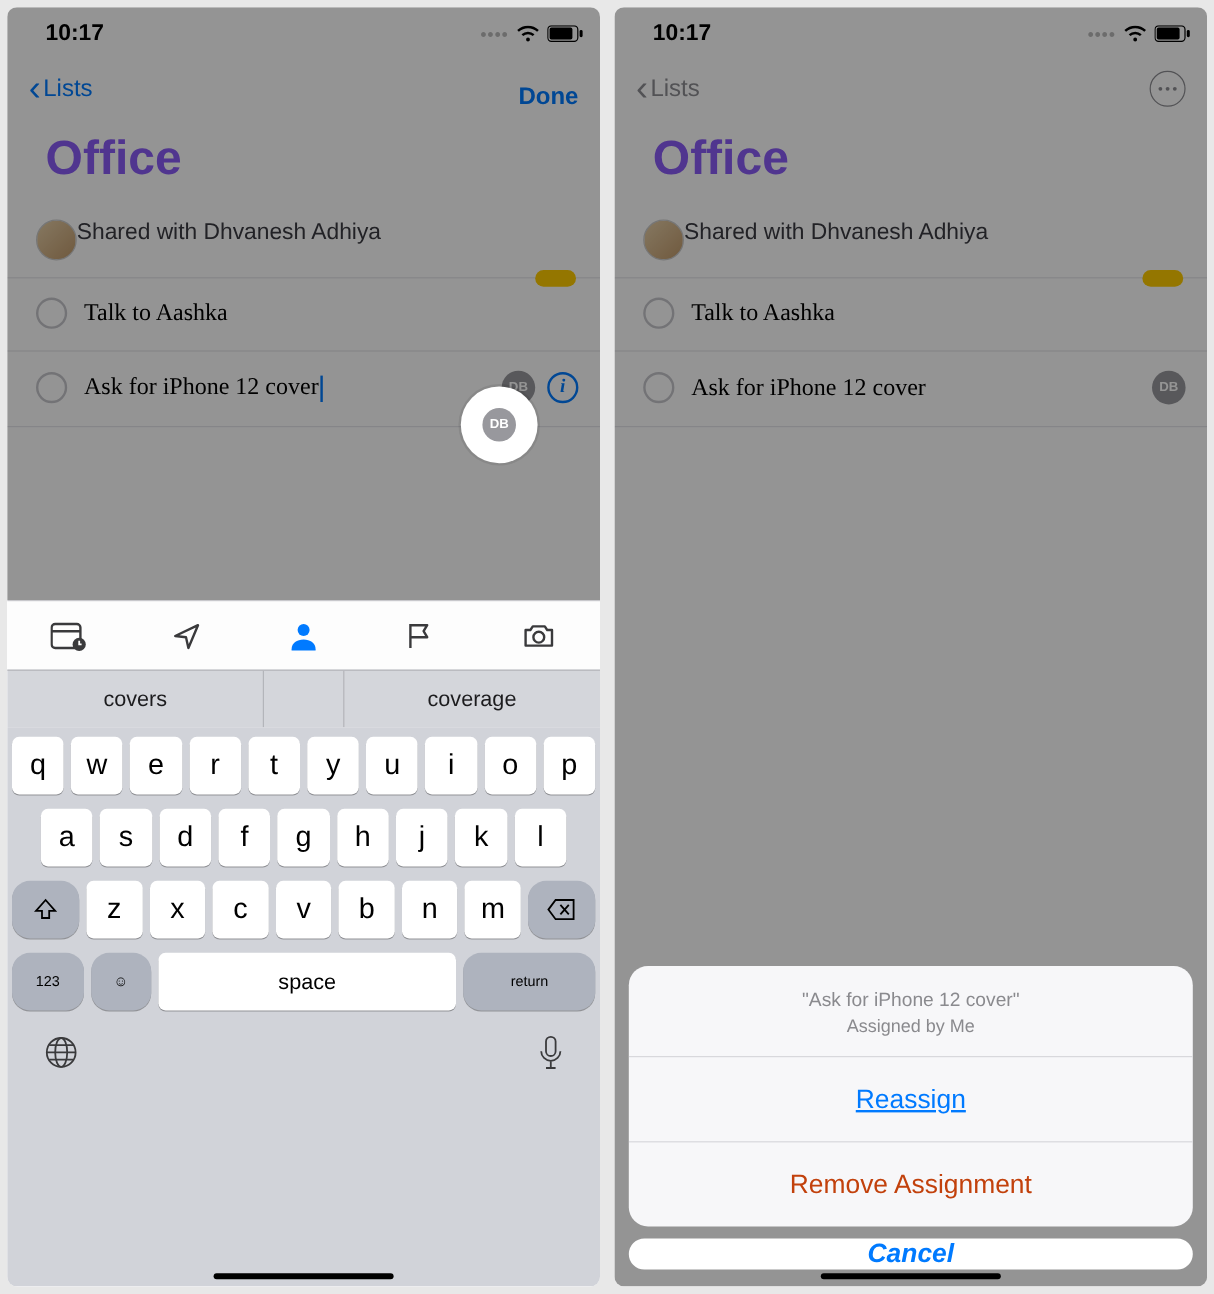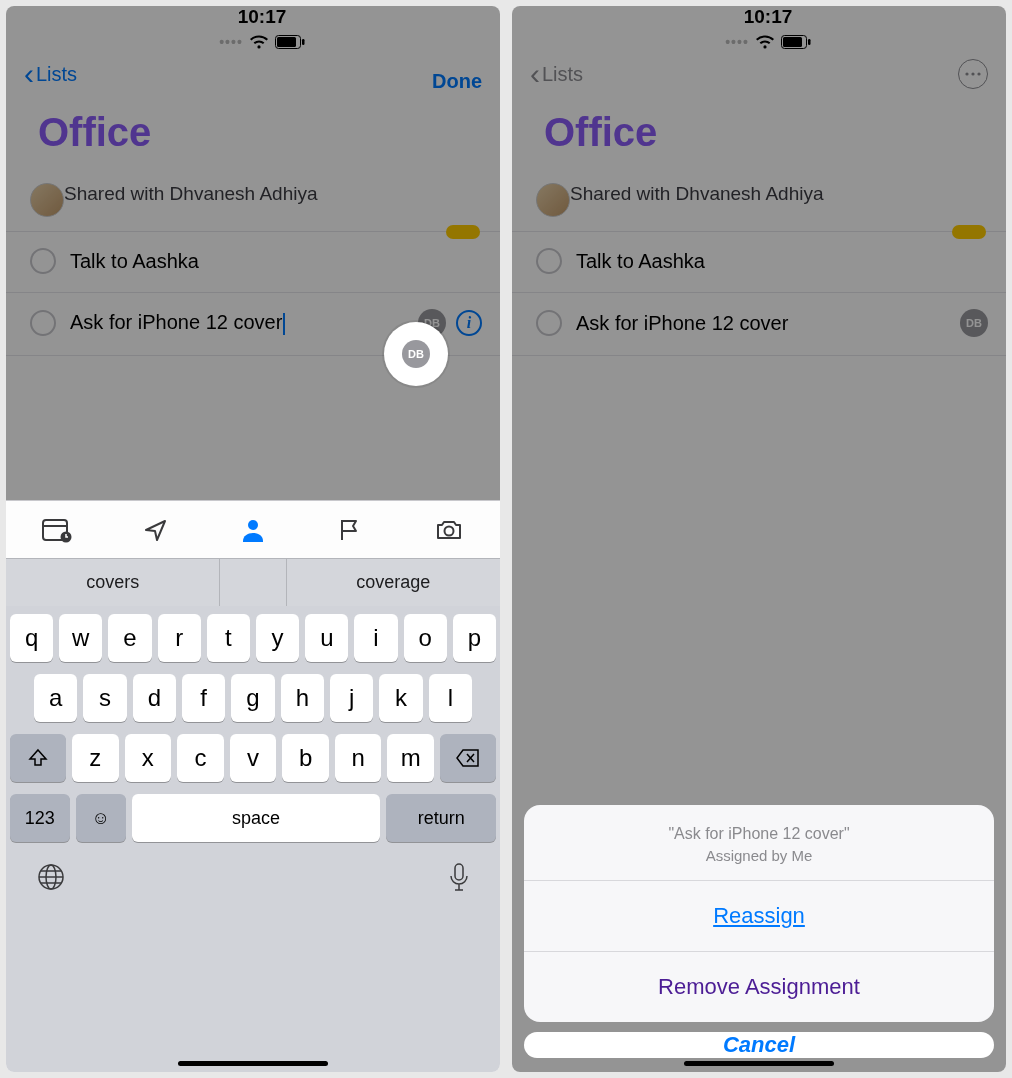--- a/index.html
+++ b/index.html
@@ -31,21 +31,20 @@
   z-index: 10;
 }
 .status-bar {
   height: 44px;
   display: flex;
   justify-content: space-between;
   align-items: center;
   padding: 0 14px 0 32px;
   font-size: 19px;
   font-weight: 600;
-  flex-direction: column;
 }
 .status-right { display: flex; align-items: center; gap: 6px; }
 .status-dots { color: #bbb; letter-spacing: 1px; font-size: 14px; font-weight: 700;}
 .wifi-icon, .battery-icon { display: inline-flex; }
 .nav-bar {
   height: 48px;
   display: flex;
   align-items: center;
   justify-content: space-between;
   padding: 0 18px;
@@ -80,21 +79,21 @@
   display: flex; align-items: center; gap: 14px;
   padding: 16px 18px 18px 24px;
   border-bottom: 1px solid #e5e5ea;
   font-size: 20px;
   position: relative;
 }
 .radio {
   width: 26px; height: 26px; border: 2px solid #c7c7cc; border-radius: 50%;
   flex-shrink: 0;
 }
-.reminder-text { flex: 1; color: #000; }
+.reminder-text { flex: 1; color: #000; font-family: Liberation Serif, serif; }
 .cursor-line { display:inline-block; width:2px; height:22px; background:#007aff; vertical-align:middle; margin-left:1px;}
 .color-dot {
   width: 34px; height: 14px; background: #ffcc00; border-radius: 7px;
   position: absolute; right: 20px; top: -7px;
 }
 .assignee-badge {
   width: 28px; height: 28px; background: #98989d; color: #fff;
   font-size: 11px; font-weight: 600;
   display: flex; align-items: center; justify-content: center;
   border-radius: 50%;
@@ -154,21 +153,21 @@
 }
 .key {
   flex: 1;
   height: 48px;
   background: #fff;
   border-radius: 6px;
   box-shadow: 0 1px 0 rgba(0,0,0,0.3);
   display: flex; align-items: center; justify-content: center;
   font-size: 24px; color:#000;
 }
-.key.fn { background:#aeb3be; color:#000; font-size:18px;}
+.key.fn { background:#aeb3be; color:#000; font-size:12px;border-radius:15px;}
 .key.space { font-size:18px; }
 .krow.r2 { padding: 0 24px; }
 .krow.r3 .key:first-child, .krow.r3 .key:last-child { flex:1.2; }
 .krow.r4 .key123 { flex:1.2; }
 .krow.r4 .keysmile { flex:1; }
 .krow.r4 .keyspace { flex:5; }
 .krow.r4 .keyreturn { flex:2.2; }
 .bottom-kb {
   display:flex; justify-content:space-between; padding: 8px 26px 4px;
   font-size:26px; color:#3a3a3c;
@@ -195,21 +194,21 @@
   border-bottom:1px solid #d8d8dc;
 }
 .sheet-title { color:#8a8a8e; font-size:16px; }
 .sheet-sub { color:#8a8a8e; font-size:15px; margin-top:4px; }
 .sheet-opt {
   padding: 22px; text-align:center; font-size:22px;
   border-bottom:1px solid #d8d8dc;
 }
 .sheet-opt:last-child { border-bottom:none; }
 .opt-blue { color:#007aff;text-decoration:underline; }
-.opt-red { color:#4c1d95; }
+.opt-red { color:#c2410c; }
 .cancel-card {
   background:#fff; border-radius:16px;
   text-align:center;
   color:#007aff; font-size:22px; font-weight:600;font-style:italic;
 }
 
 </style>
 </head>
 <body>
 

